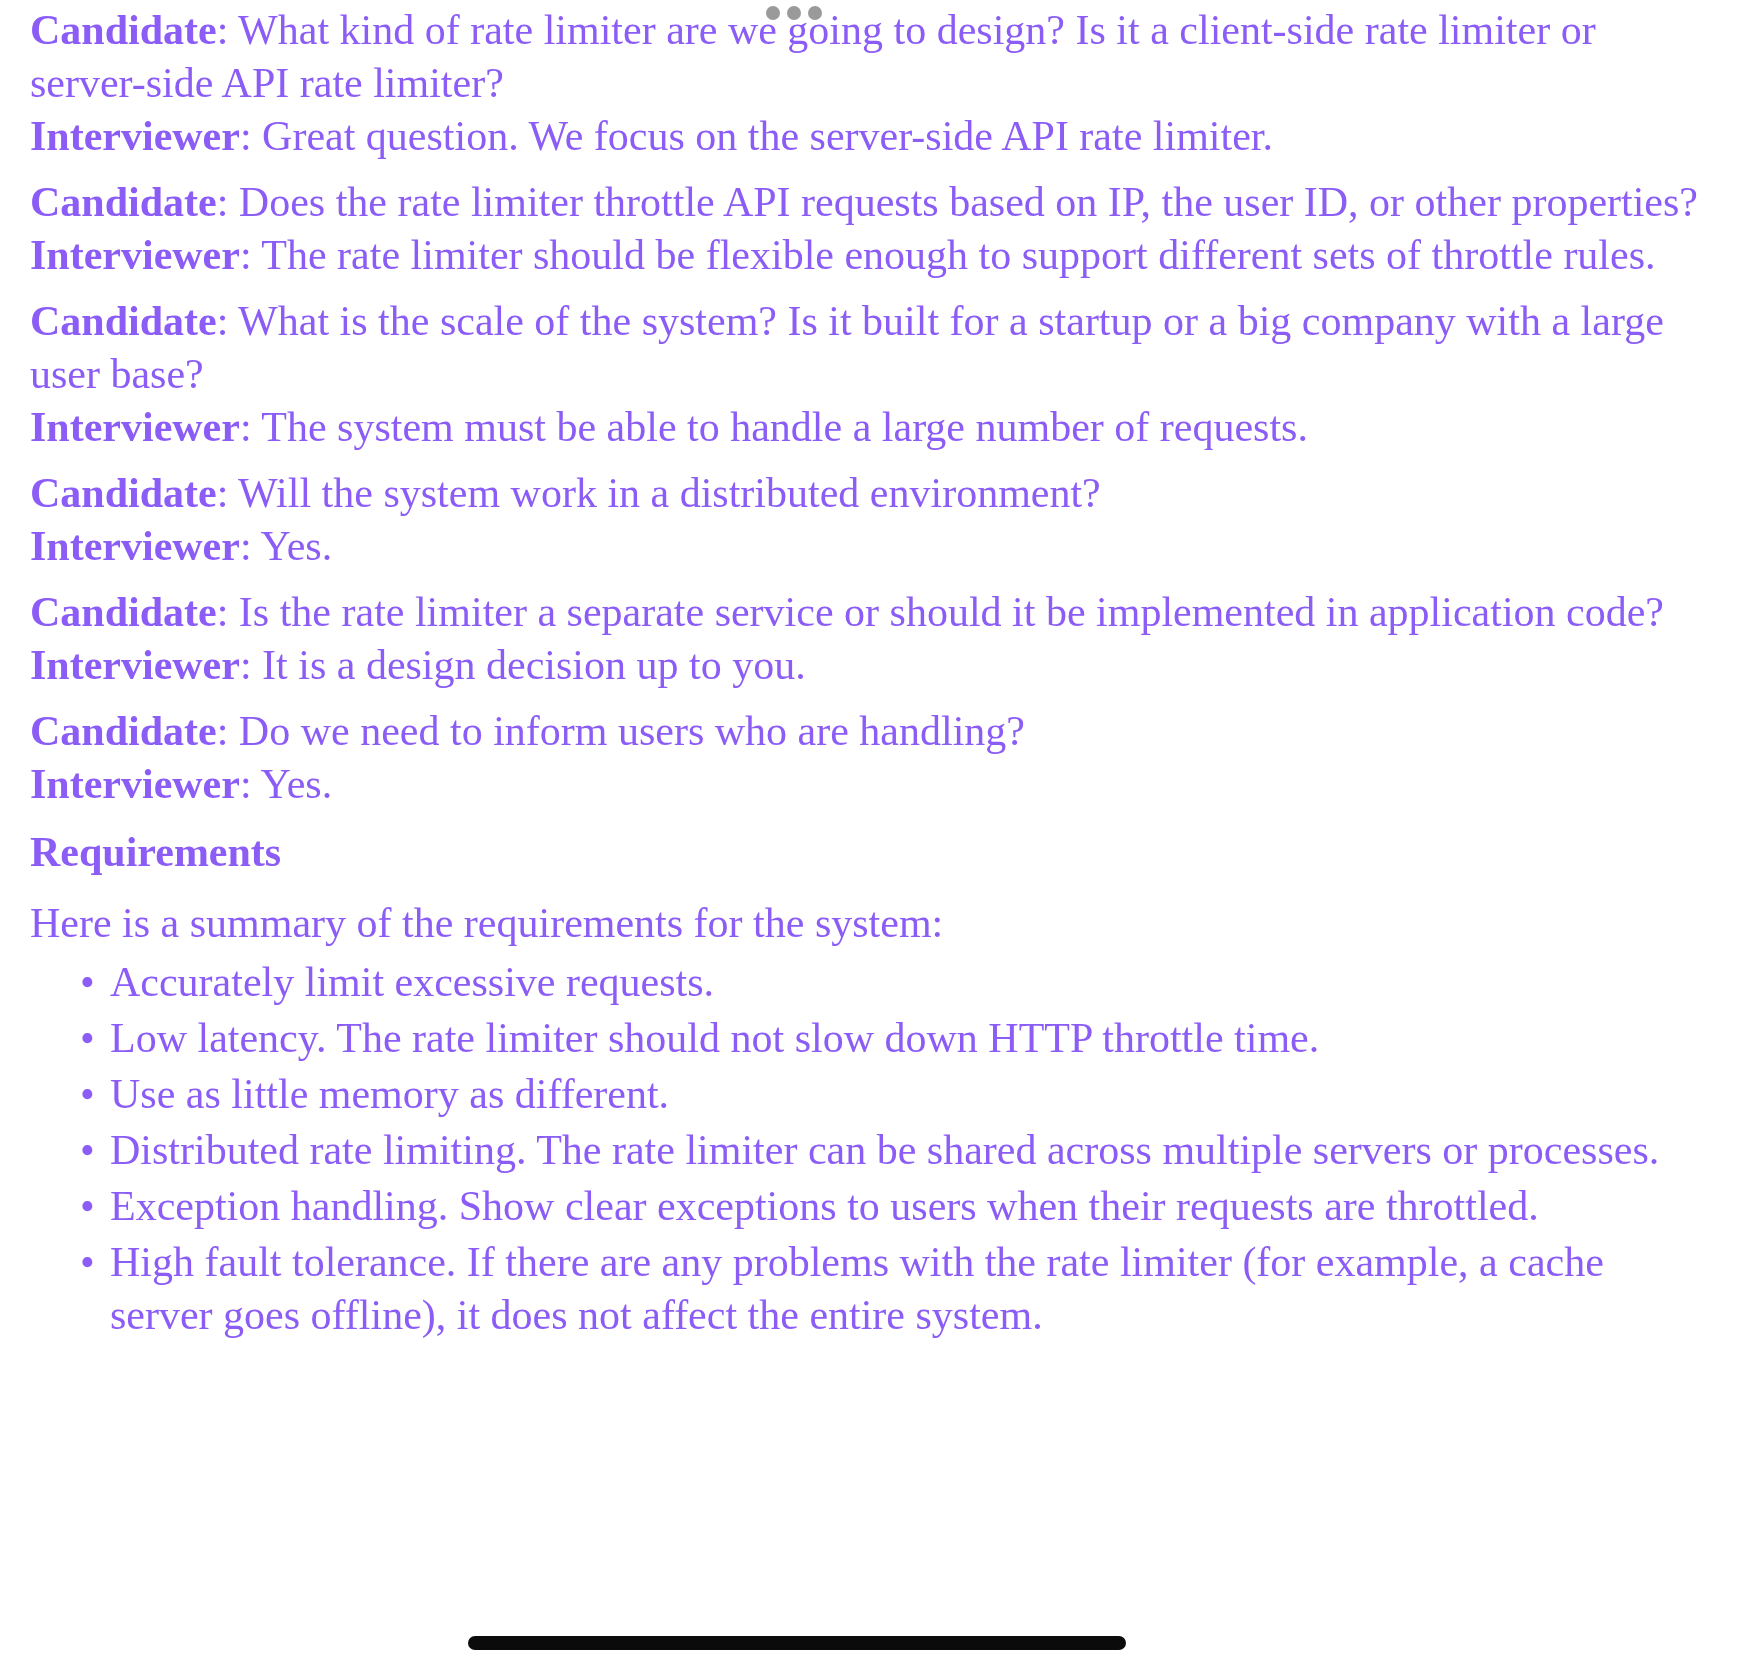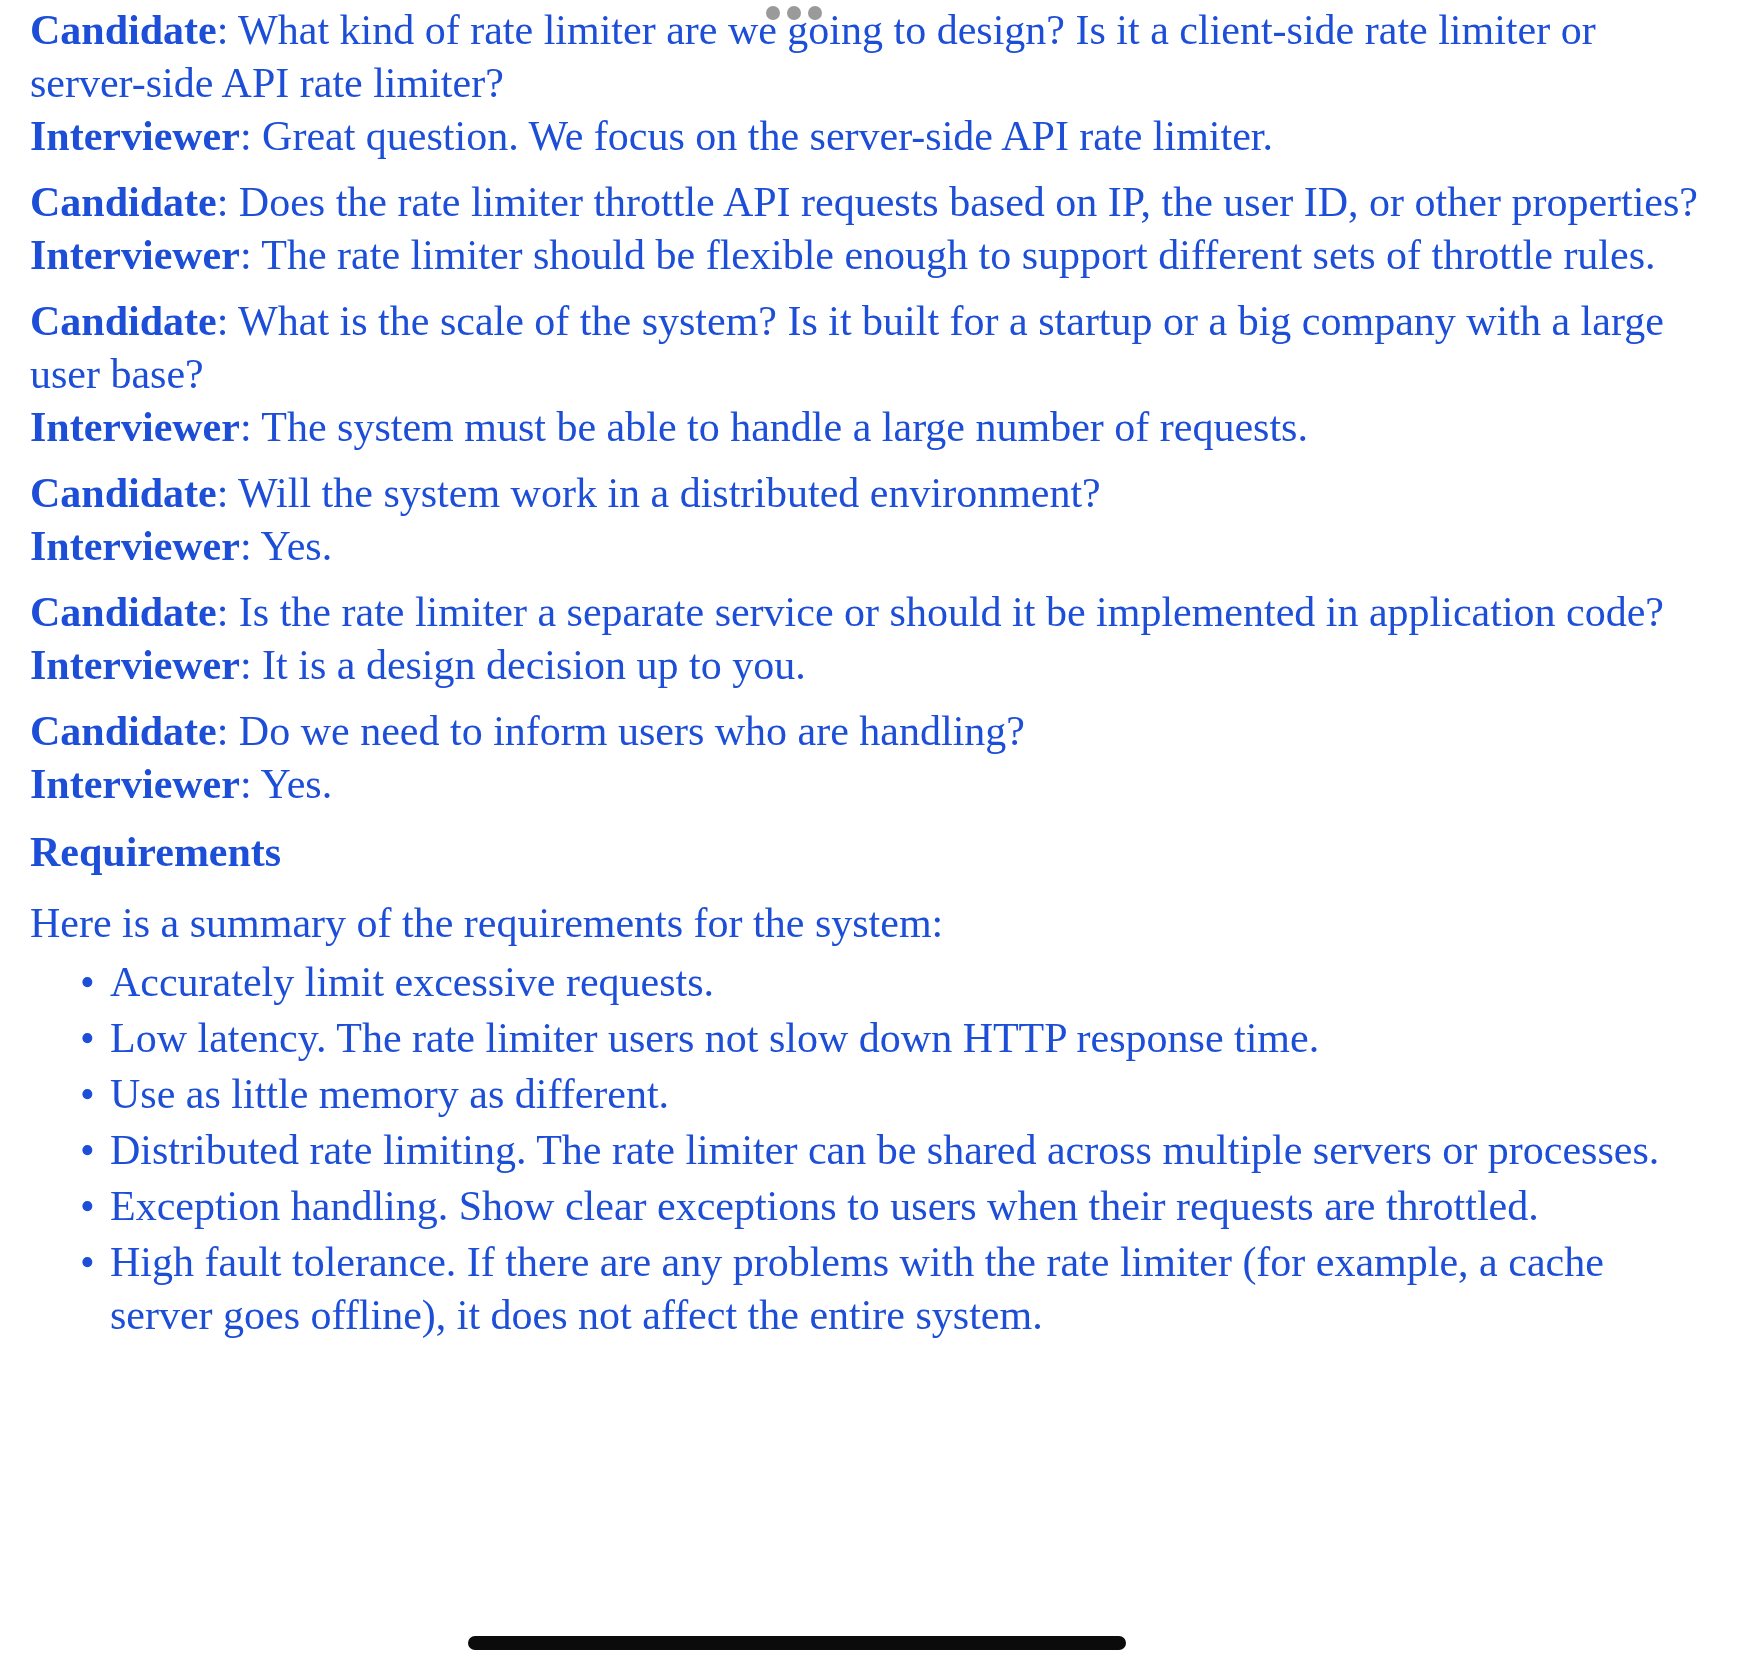--- a/index.html
+++ b/index.html
@@ -7,21 +7,21 @@
     padding: 0;
     background: #ffffff;
   }
   #page {
     position: relative;
     width: 1744px;
     height: 1668px;
     background: #ffffff;
     overflow: hidden;
     font-family: "Liberation Serif", "DejaVu Serif", serif;
-    color: #1d4ed8;
+    color: #8b5cf6;
     -webkit-font-smoothing: antialiased;
   }
   #doc {
     position: absolute;
     left: 30px;
     top: 4px;
     width: 1680px;
     font-size: 42px;
     line-height: 53px;
   }
@@ -129,21 +129,21 @@
           <p class="qa-line"><span class="speaker">Interviewer</span><span>: Yes.</span></p>
         </div>
       </div>
 
     <div class="sect-heading">Requirements</div>
 
     <div class="lead-in">Here is a summary of the requirements for the system:</div>
 
     <ul class="bullet-list" id="req-list">
         <li class="bullet-item"><span class="bullet-dot">•</span><span>Accurately limit excessive requests.</span></li>
-        <li class="bullet-item"><span class="bullet-dot">•</span><span>Low latency. The rate limiter users not slow down HTTP response time.</span></li>
+        <li class="bullet-item"><span class="bullet-dot">•</span><span>Low latency. The rate limiter should not slow down HTTP throttle time.</span></li>
         <li class="bullet-item"><span class="bullet-dot">•</span><span>Use as little memory as different.</span></li>
         <li class="bullet-item"><span class="bullet-dot">•</span><span>Distributed rate limiting. The rate limiter can be shared across multiple servers or processes.</span></li>
         <li class="bullet-item"><span class="bullet-dot">•</span><span>Exception handling. Show clear exceptions to users when their requests are throttled.</span></li>
         <li class="bullet-item"><span class="bullet-dot">•</span><span>High fault tolerance. If there are any problems with the rate limiter (for example, a cache server goes offline), it does not affect the entire system.</span></li>
       </ul>
   </div>
 
   <div id="home-indicator"></div>
 </div>
 

